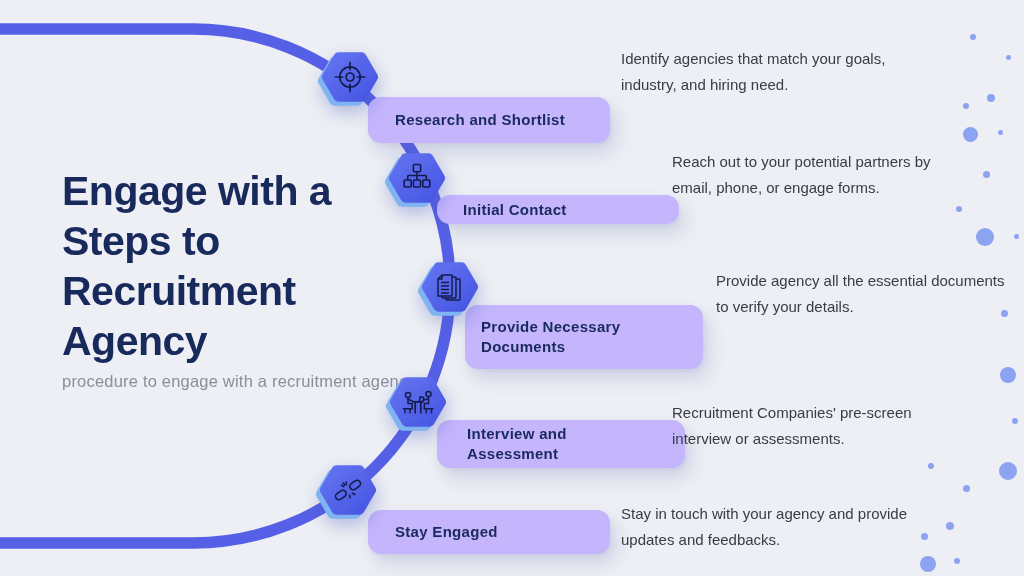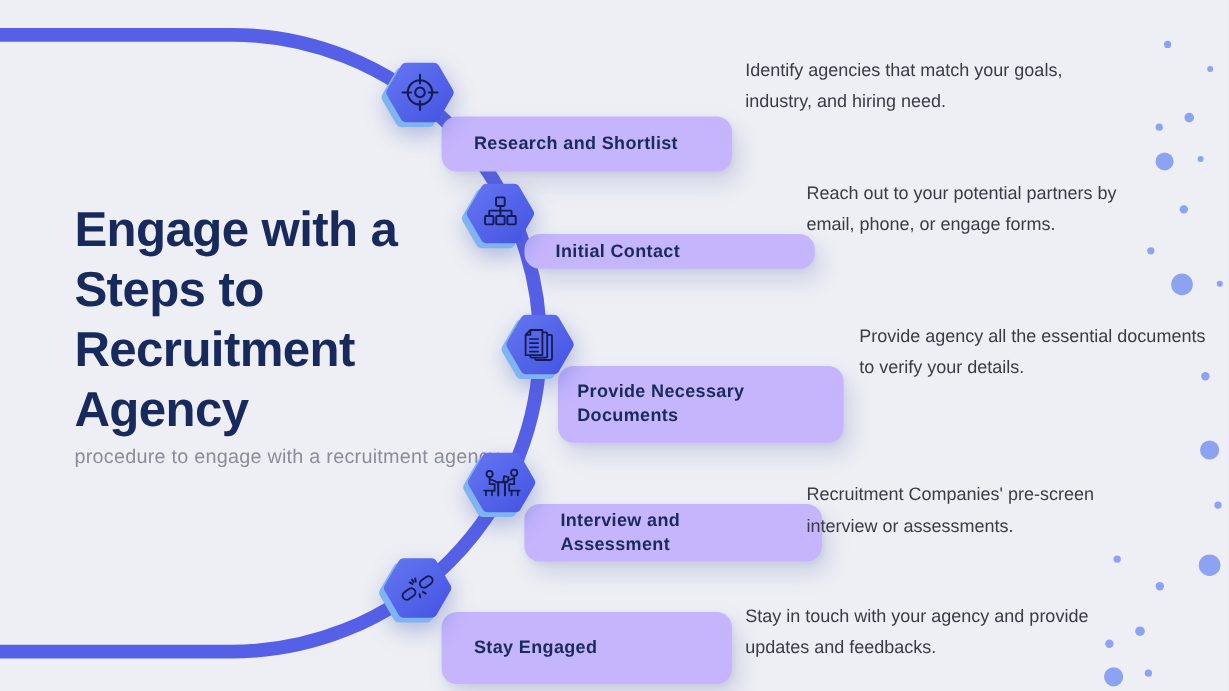--- a/index.html
+++ b/index.html
@@ -26,21 +26,21 @@
     position:absolute;z-index:3;background:#c4b5fd;border-radius:13px;
     box-shadow:6px 10px 18px rgba(88,102,170,0.20), 1px 2px 4px rgba(88,102,170,0.08);
     display:flex;flex-direction:column;justify-content:center;
     color:#1A2A5C;font-weight:bold;font-size:15px;letter-spacing:0.3px;margin-top:43px;
   }
   .pill .line{line-height:20px;}
   .pill1{left:368px;top:54px;width:215px;height:46px;padding-left:27px;}
   .pill2{left:437px;top:152px;width:216px;height:29px;padding-left:26px;}
   .pill3{left:465px;top:262px;width:222px;height:64px;padding-left:16px;}
   .pill4{left:437px;top:377px;width:218px;height:48px;padding-left:30px;}
-  .pill5{left:368px;top:467px;width:215px;height:60px;padding-left:27px;}
+  .pill5{left:368px;top:467px;width:215px;height:44px;padding-left:27px;}
   
   .hex{position:absolute;z-index:4;filter:drop-shadow(2px 7px 9px rgba(70,85,180,0.35));}
   .hex1{left:312px;top:41px;}
   .hex2{left:379px;top:142px;}
   .hex3{left:412px;top:251px;}
   .hex4{left:380px;top:366px;}
   .hex5{left:310px;top:454px;}
   .hex-main{fill:url(#hexGrad);stroke:url(#hexGrad);stroke-width:10;stroke-linejoin:round;}
   .hex-accent{fill:#7FB3F2;stroke:#7FB3F2;stroke-width:10;stroke-linejoin:round;}
   

